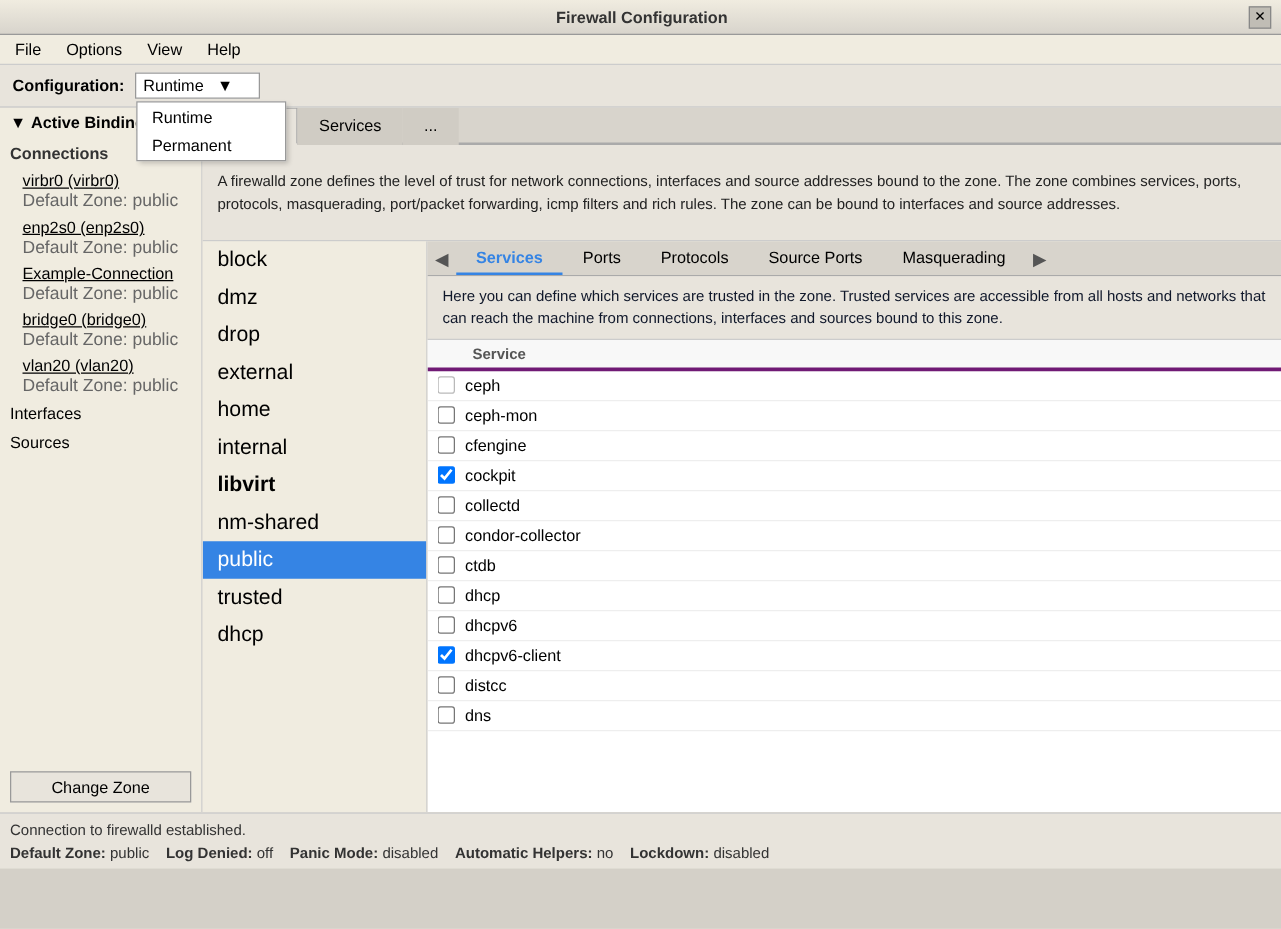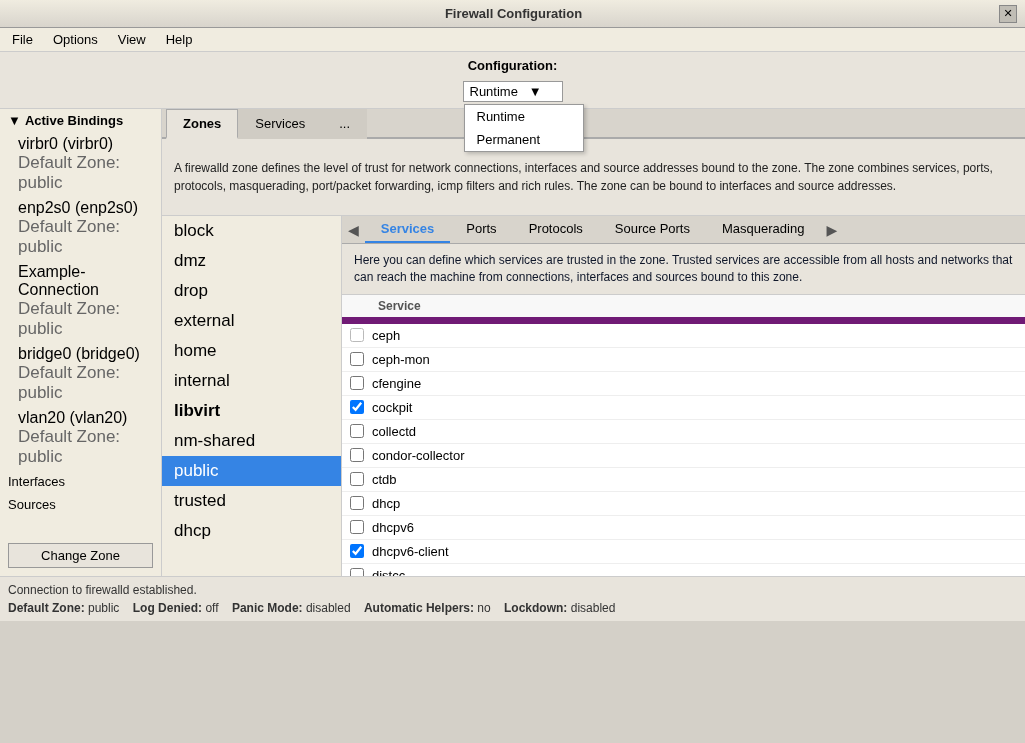--- a/index.html
+++ b/index.html
@@ -46,22 +46,22 @@
     .sidebar {
       width: 162px; background: #f0ece0; border-right: 1px solid #ccc;
       display: flex; flex-direction: column; overflow-y: auto;
     }
     .sidebar-section-title {
       font-size: 13px; font-weight: bold; padding: 6px 8px 4px 8px; color: #333;
     }
     .sidebar-item {
       padding: 3px 8px 3px 18px; font-size: 12px; cursor: pointer;
     }
-    .sidebar-item-main { font-size: 16px; }
-    .sidebar-item-sub { font-size: 17px; color: #666; }
+    .sidebar-item-main { font-size: 13px; text-decoration: underline; }
+    .sidebar-item-sub { font-size: 14px; color: #666; }
     .sidebar-link { padding: 4px 8px; font-size: 13px; cursor: pointer; }
     .sidebar-header { display: flex; align-items: center; padding: 4px 8px; font-weight: bold; font-size: 13px; }
     .sidebar-arrow { margin-right: 4px; }
 
     .change-zone-btn {
       margin: 8px; padding: 4px 10px; background: #e8e4dc;
       border: 1px solid #999; cursor: pointer; font-size: 13px;
     }
 
     .right-panel { flex: 1; display: flex; flex-direction: column; overflow: hidden; background: #e8e4dc; }
@@ -113,76 +113,77 @@
     }
 
     .services-description {
       padding: 8px 12px; font-size: 12px; line-height: 1.4; color: #0f172a;
       border-bottom: 1px solid #ccc; background: #e8e4dc;
     }
 
     .services-list { flex: 1; overflow-y: scroll; background: white; }
     .services-list-header {
       padding: 4px 8px 4px 36px; font-size: 12px; font-weight: bold;
-      border-bottom: 7px solid #701a75; color: #555; background: #f8f8f8;
+      border-bottom: 3px solid #701a75; color: #555; background: #f8f8f8;
       position: sticky; top: 0;
     }
     .service-row {
       display: flex; align-items: center; padding: 4px 8px;
       border-bottom: 1px solid #eee; font-size: 13px;
     }
     .service-checkbox { margin-right: 8px; width: 14px; height: 14px; }
     .service-name { font-size: 13px; }
 
     .status-bar {
       background: #e8e4dc; border-top: 1px solid #ccc;
       padding: 4px 8px; font-size: 12px; color: #333;
     }
     .status-connection { padding: 2px 0; }
     .status-info { padding: 2px 0; font-size: 12px; }
   </style>
 </head>
 <body>
 
-<div style="width:1025px; height:621px; display:flex; flex-direction:column; overflow:hidden;">
+<div style="width:1025px; height:695px; display:flex; flex-direction:column; overflow:hidden;">
 
   <div class="title-bar">
     <div style="width:20px;"></div>
     <div class="title-bar-title">Firewall Configuration</div>
     <div class="title-bar-close">✕</div>
   </div>
 
   <div class="menu-bar">
     <div class="menu-item">File</div>
     <div class="menu-item">Options</div>
     <div class="menu-item">View</div>
     <div class="menu-item">Help</div>
   </div>
 
-  <div class="config-bar" style="position:relative;flex-direction:column;">
+  <div class="config-bar" style="position:relative;">
     <span class="config-label">Configuration:</span>
     <div class="config-dropdown" style="position:relative;">
       <span>Runtime</span>
       <span style="margin-left:8px;">▼</span>
 
       <div class="dropdown-menu" style="top:22px; left:0;">
         <div class="dropdown-item">Runtime</div>
         <div class="dropdown-item">Permanent</div>
       </div>
     </div>
   </div>
 
   <div class="body-area" style="flex:1; overflow:hidden;">
 
     <div class="sidebar">
       <div class="sidebar-header">
         <span class="sidebar-arrow">▼</span>
         <span>Active Bindings</span>
       </div>
 
+      <div class="sidebar-section-title">Connections</div>
 
       <div class="sidebar-item">
         <div class="sidebar-item-main">virbr0 (virbr0)</div>
         <div class="sidebar-item-sub">Default Zone: public</div>
       </div>
       <div class="sidebar-item">
         <div class="sidebar-item-main">enp2s0 (enp2s0)</div>
         <div class="sidebar-item-sub">Default Zone: public</div>
       </div>
       <div class="sidebar-item">

